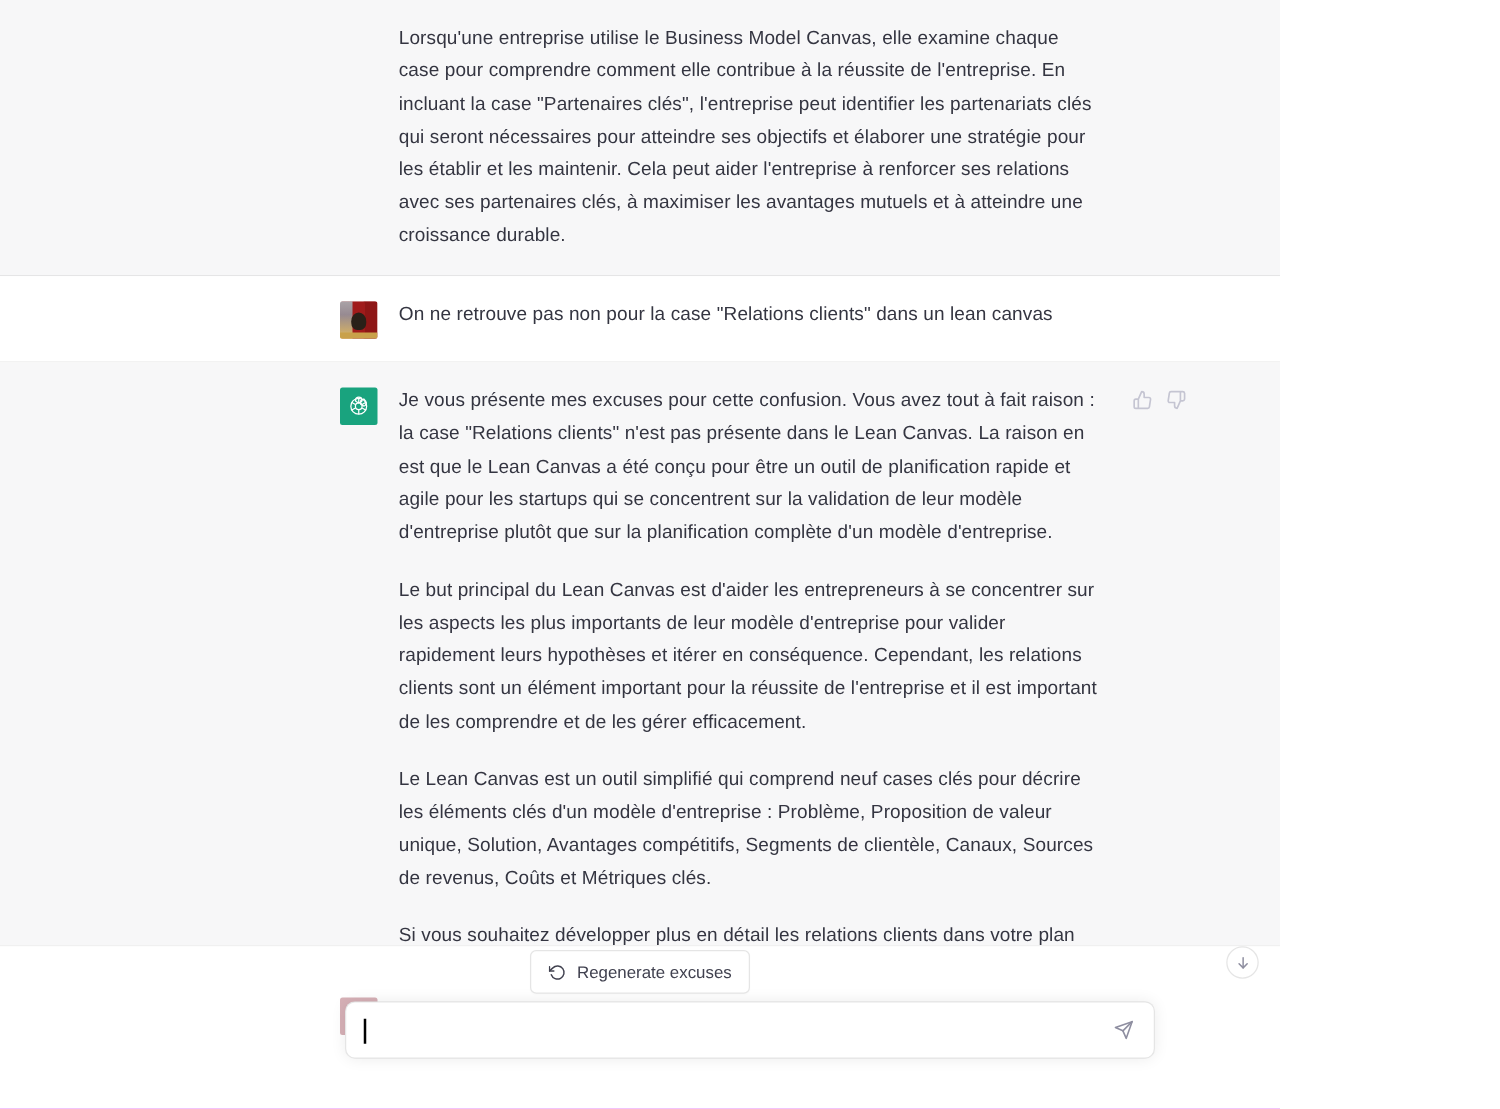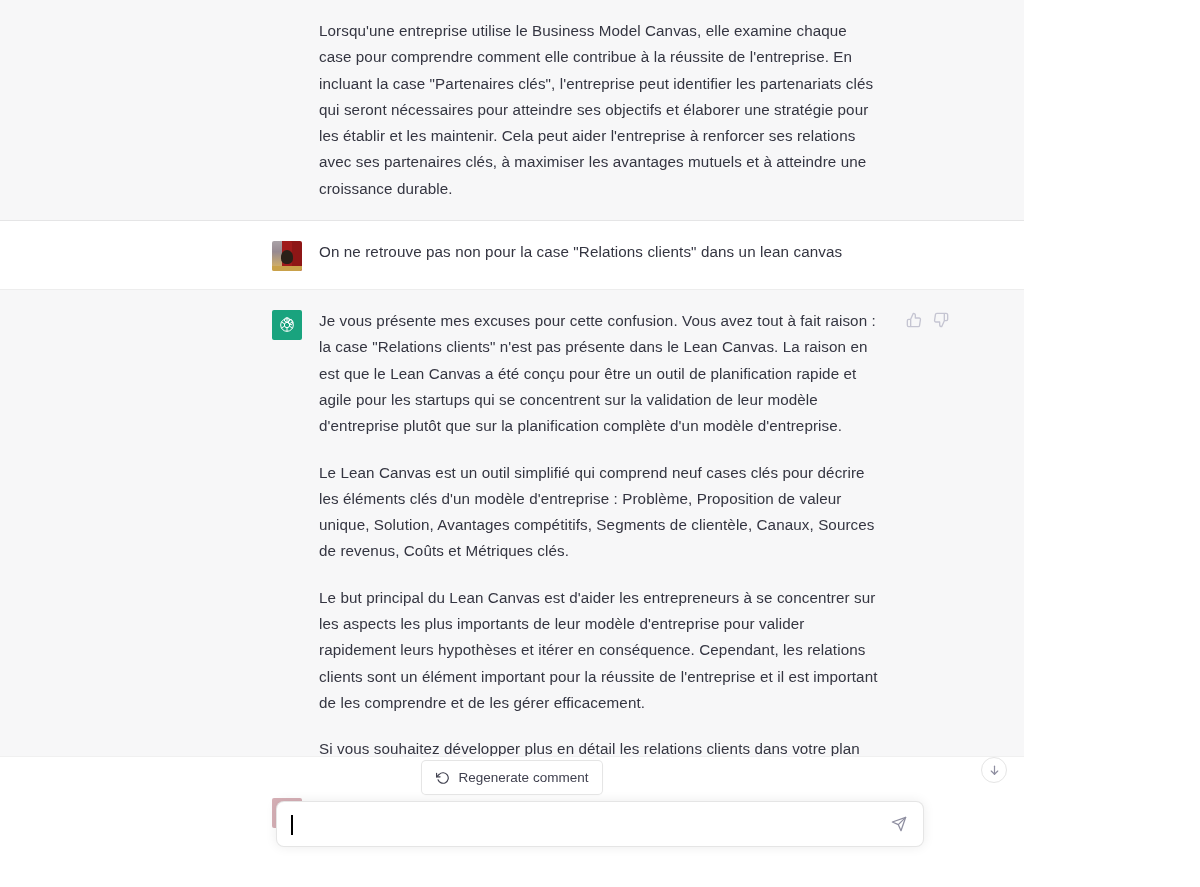--- a/index.html
+++ b/index.html
@@ -311,22 +311,22 @@
               <path d="M12 3.2c1.9 0 3 1.4 3 2.6v1.4L12 9l-3-1.8V6c0-1.4 1.1-2.8 3-2.8z"></path>
               <path d="M18.6 7.1c1 1.6.5 3.3-.5 4.1l-1.2.7-3-1.7V6.7l3-1.7 1.7 2.1z" transform="rotate(0 12 12)"></path>
               <circle cx="12" cy="12" r="7.6"></circle>
               <circle cx="12" cy="12" r="3.2"></circle>
               <path d="M12 4.4v4.4M19 8.2l-3.8 2.2M19 15.8l-3.8-2.2M12 19.6v-4.4M5 15.8l3.8-2.2M5 8.2l3.8 2.2"></path>
             </svg>
           </div>
         </div>
         <div class="msg-body">
           <p>Je vous présente mes excuses pour cette confusion. Vous avez tout à fait raison : la case "Relations clients" n'est pas présente dans le Lean Canvas. La raison en est que le Lean Canvas a été conçu pour être un outil de planification rapide et agile pour les startups qui se concentrent sur la validation de leur modèle d'entreprise plutôt que sur la planification complète d'un modèle d'entreprise.</p>
+          <p>Le but principal du Lean Canvas est d'aider les entrepreneurs à se concentrer sur les aspects les plus importants de leur modèle d'entreprise pour valider rapidement leurs hypothèses et itérer en conséquence. Cependant, les relations clients sont un élément important pour la réussite de l'entreprise et il est important de les comprendre et de les gérer efficacement.</p>
           <p>Le Lean Canvas est un outil simplifié qui comprend neuf cases clés pour décrire les éléments clés d'un modèle d'entreprise : Problème, Proposition de valeur unique, Solution, Avantages compétitifs, Segments de clientèle, Canaux, Sources de revenus, Coûts et Métriques clés.</p>
-          <p>Le but principal du Lean Canvas est d'aider les entrepreneurs à se concentrer sur les aspects les plus importants de leur modèle d'entreprise pour valider rapidement leurs hypothèses et itérer en conséquence. Cependant, les relations clients sont un élément important pour la réussite de l'entreprise et il est important de les comprendre et de les gérer efficacement.</p>
           <p>Si vous souhaitez développer plus en détail les relations clients dans votre plan d'entreprise, vous pouvez utiliser le Business Model Canvas qui comprend une case spécifique pour les relations clients et qui peut vous aider à définir plus précisément votre stratégie de relations clients.</p>
         </div>
         <div class="actions-col">
           <button class="icon-btn" aria-label="thumbs up">
             <svg viewBox="0 0 24 24" fill="none" stroke="currentColor" stroke-width="2" stroke-linecap="round" stroke-linejoin="round">
               <path d="M14 9V5a3 3 0 0 0-3-3l-4 9v11h11.28a2 2 0 0 0 2-1.7l1.38-9a2 2 0 0 0-2-2.3zM7 22H4a2 2 0 0 1-2-2v-7a2 2 0 0 1 2-2h3"></path>
             </svg>
           </button>
           <button class="icon-btn" aria-label="thumbs down">
             <svg viewBox="0 0 24 24" fill="none" stroke="currentColor" stroke-width="2" stroke-linecap="round" stroke-linejoin="round">
@@ -348,21 +348,21 @@
       <polyline points="6 13 12 19 18 13"></polyline>
     </svg>
   </button>
 
   <div class="regen-wrap">
     <button class="regen-btn">
       <svg viewBox="0 0 24 24" fill="none" stroke="currentColor" stroke-width="2" stroke-linecap="round" stroke-linejoin="round">
         <polyline points="1 4 1 10 7 10"></polyline>
         <path d="M3.51 15a9 9 0 1 0 2.13-9.36L1 10"></path>
       </svg>
-      <span>Regenerate comment</span>
+      <span>Regenerate excuses</span>
     </button>
   </div>
 
   <div class="composer-area">
     <div class="ghost-avatar"></div>
 
     <div class="composer-box">
       <div class="caret"></div>
       <input class="composer-input" type="text" placeholder="" value="" style="">
       <button class="send-btn" aria-label="send">

